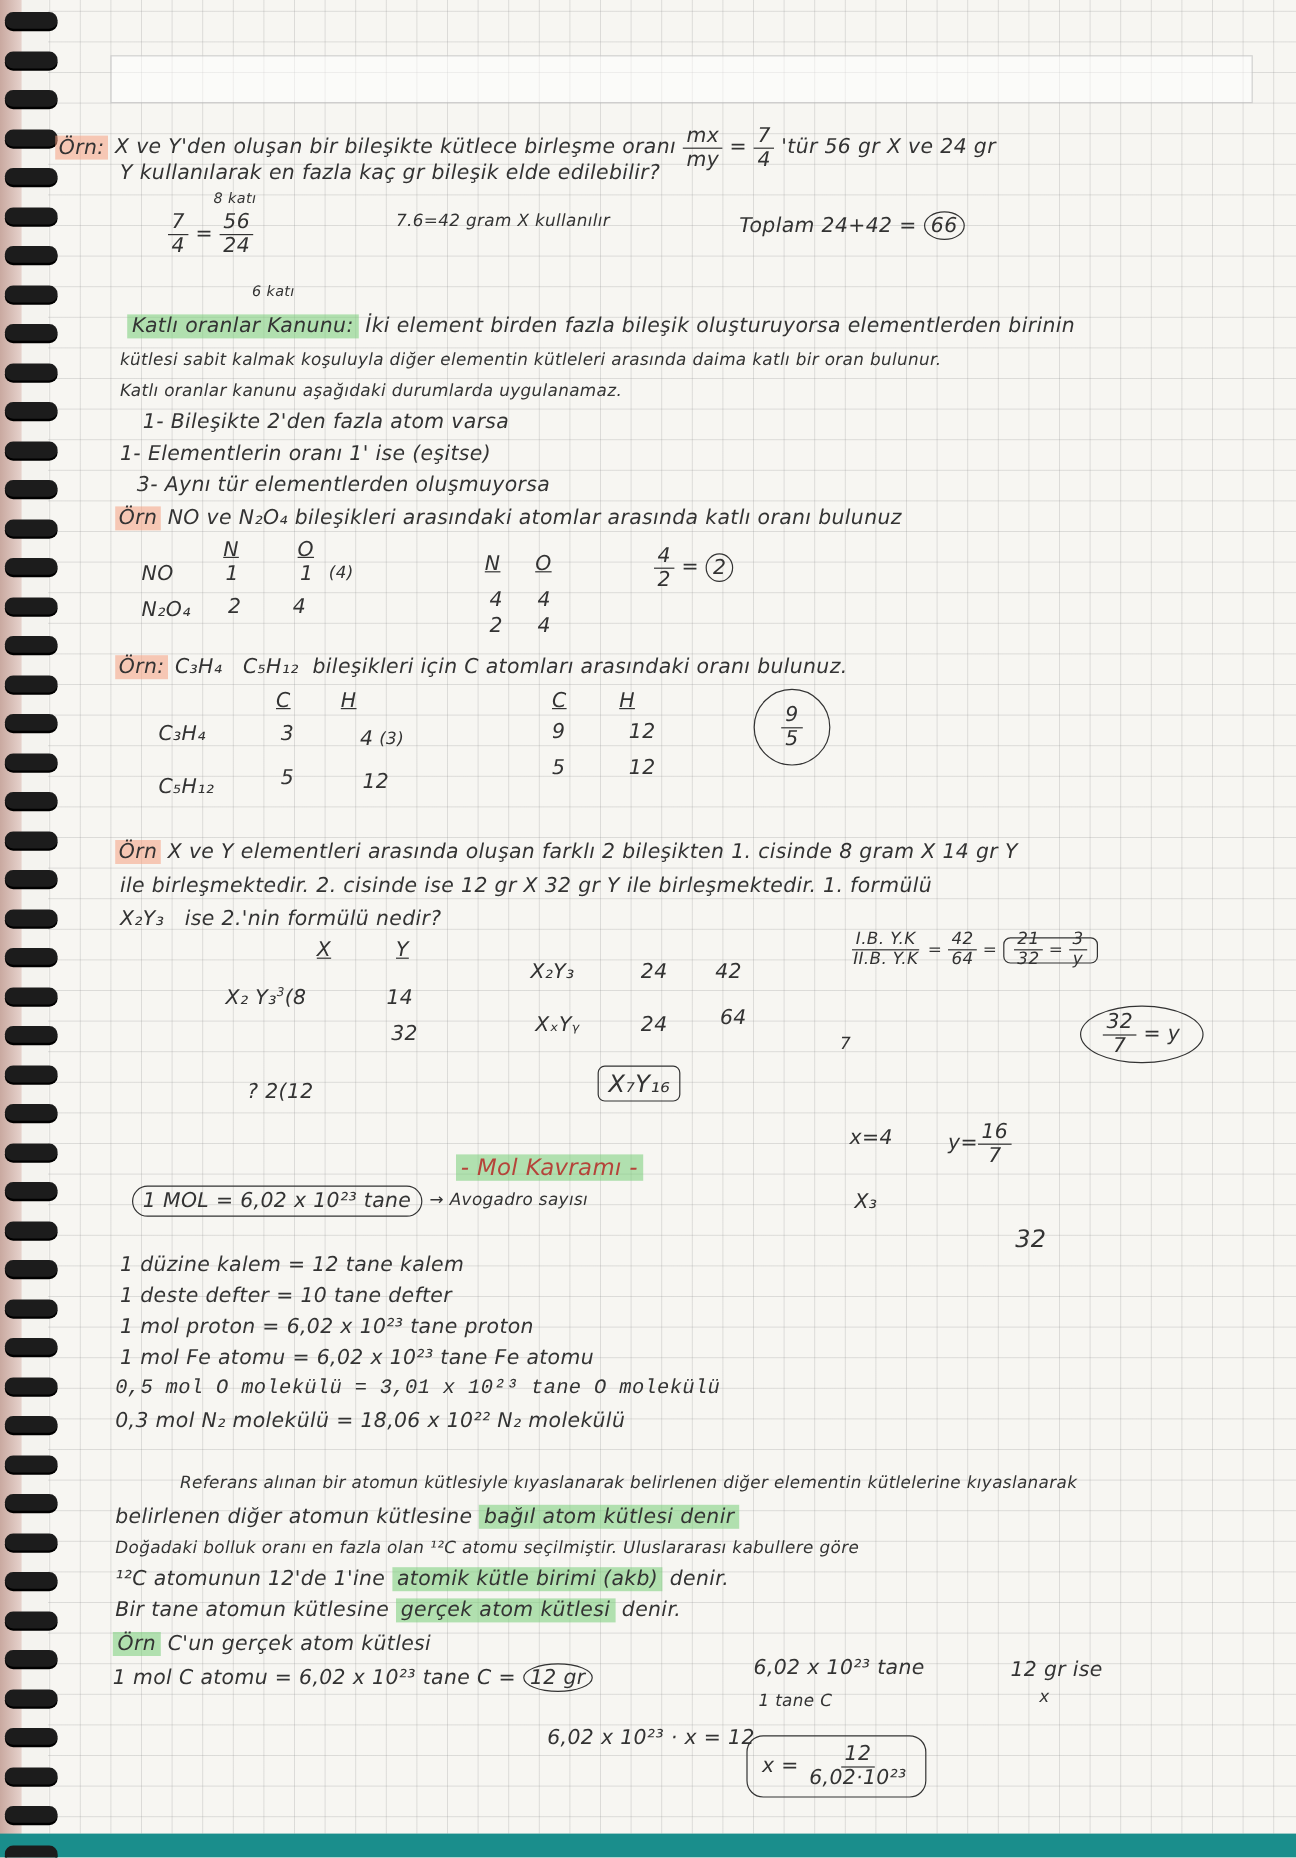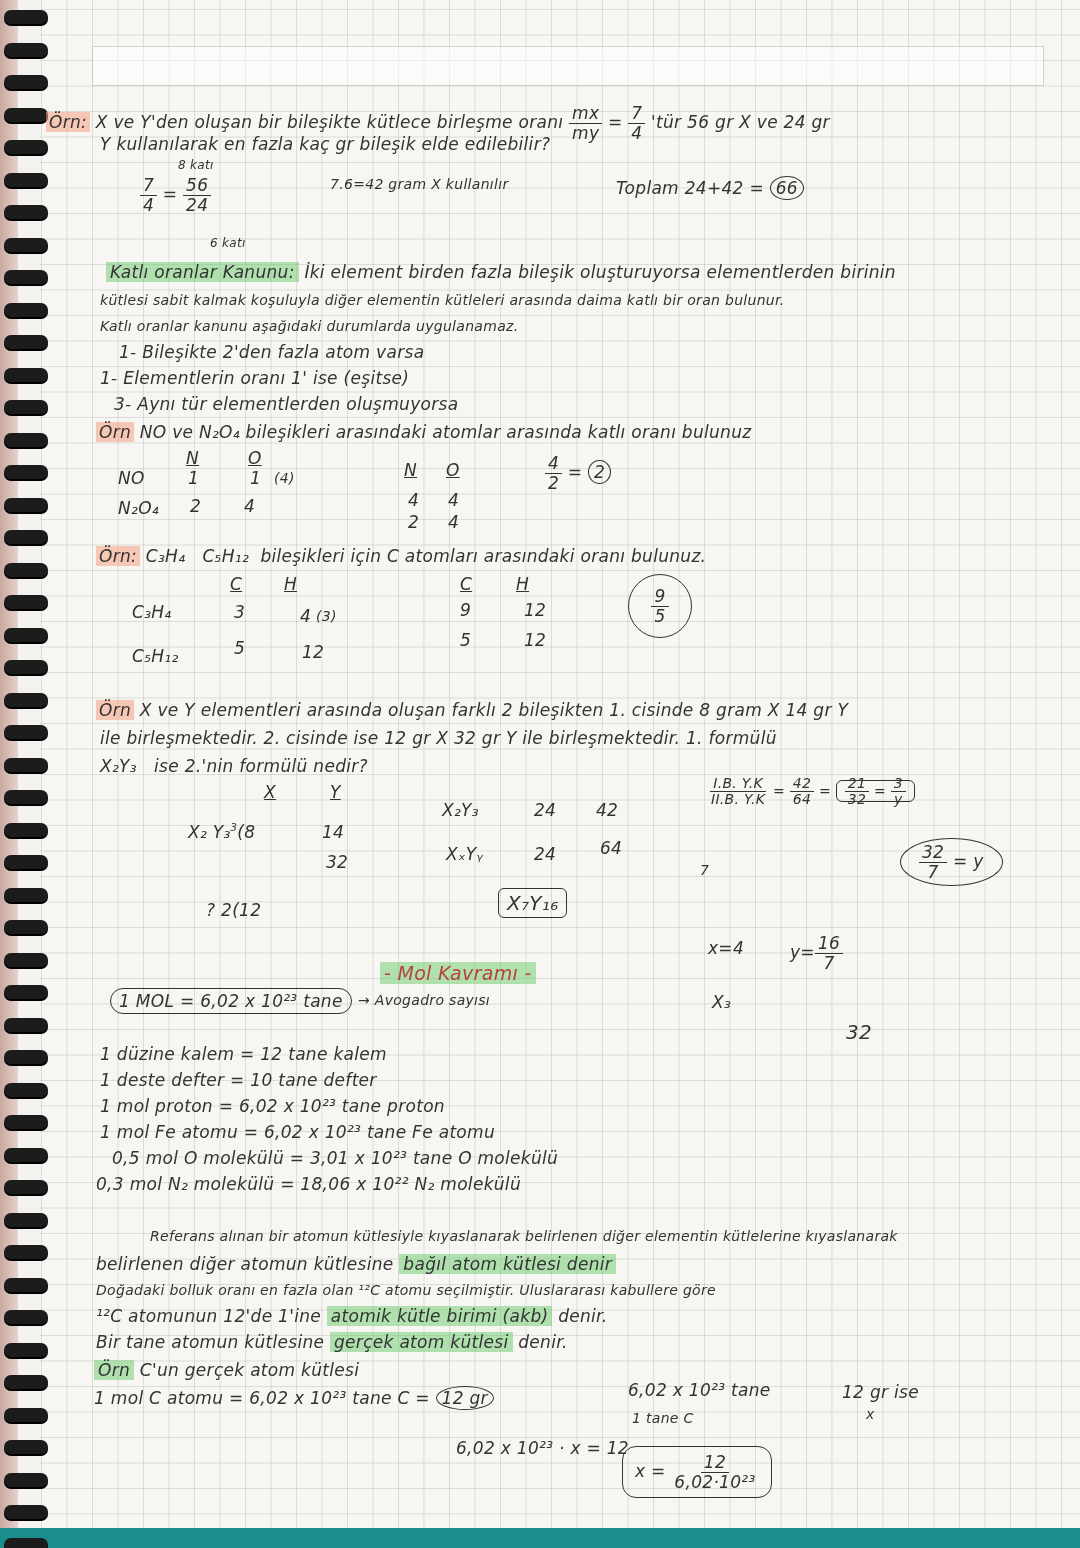--- a/index.html
+++ b/index.html
@@ -291,21 +291,21 @@
 
 <div class="hw title-red" style="left:380px; top:962px; font-size:19px;">
   <span class="hl-green">- Mol Kavramı -</span>
 </div>
 <div class="hw box" style="left:110px; top:988px; border-radius:14px;">1 MOL = 6,02 x 10²³ tane</div>
 <div class="hw sm" style="left:358px; top:992px;">→ Avogadro sayısı</div>
 <div class="hw" style="left:100px; top:1044px;">1 düzine kalem = 12 tane kalem</div>
 <div class="hw" style="left:100px; top:1070px;">1 deste defter = 10 tane defter</div>
 <div class="hw" style="left:100px; top:1096px;">1 mol proton = 6,02 x 10²³ tane proton</div>
 <div class="hw" style="left:100px; top:1122px;">1 mol Fe atomu = 6,02 x 10²³ tane Fe atomu</div>
-<div class="hw" style="left:112px; top:1148px;">0,5 mol O molekülü = 3,01 x 10²³ tane O molekülü</div>
+<div class="hw" style="left:96px; top:1148px;font-family:Liberation Mono, monospace;">0,5 mol O molekülü = 3,01 x 10²³ tane O molekülü</div>
 <div class="hw" style="left:96px; top:1174px;">0,3 mol N₂ molekülü = 18,06 x 10²² N₂ molekülü</div>
 
 <div class="hw sm" style="left:150px; top:1228px;">Referans alınan bir atomun kütlesiyle kıyaslanarak belirlenen diğer elementin kütlelerine kıyaslanarak</div>
 <div class="hw" style="left:96px; top:1254px;">
   <span>belirlenen diğer atomun kütlesine</span>
   <span class="hl-green">bağıl atom kütlesi denir</span>
 </div>
 <div class="hw sm" style="left:96px; top:1282px;">Doğadaki bolluk oranı en fazla olan ¹²C atomu seçilmiştir. Uluslararası kabullere göre</div>
 <div class="hw" style="left:96px; top:1306px;">
   <span>¹²C atomunun 12'de 1'ine</span>

